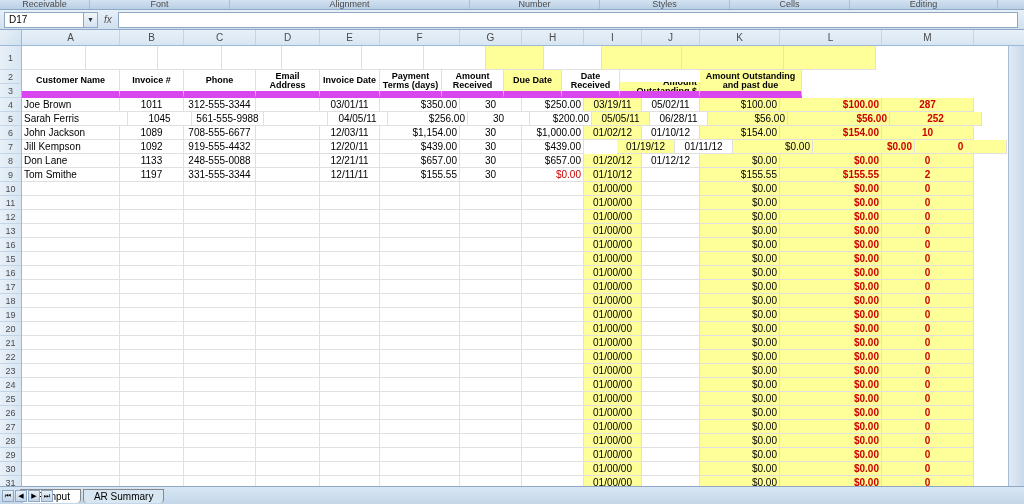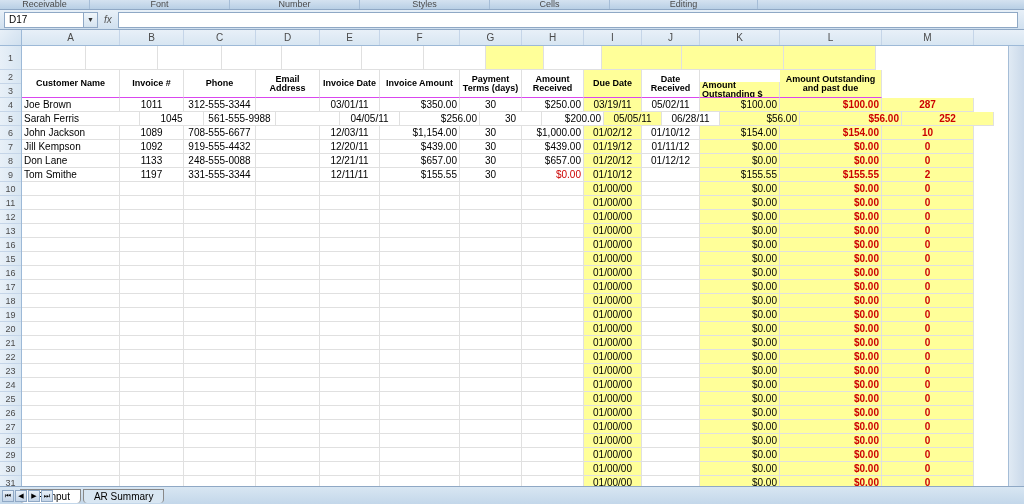--- a/index.html
+++ b/index.html
@@ -19,35 +19,36 @@
 .corner { width: 22px; height: 16px; background: linear-gradient(135deg,#e8f0f8,#d0e0ef); border-right: 1px solid #9db9d7; border-bottom: 1px solid #9db9d7; }
 .main-grid { flex: 1; display: flex; flex-direction: column; overflow: hidden; background: #fff; }
 .cells { flex: 1; overflow: hidden; }
 .data-row { height: 14px; display: flex; }
 .cell { border-right: 1px solid #e0e0e0; border-bottom: 1px solid #e0e0e0; padding: 0 2px; display: flex; align-items: center; font-size: 10px; white-space: nowrap; overflow: hidden; }
 .hl { background: #ffff99; }
 .red { color: #c00; }
 .bold { font-weight: bold; }
 .center { justify-content: center; }
 .right { justify-content: flex-end; }
-.bb { border-bottom: 1px solid #d946ef; }
+.bb { border-bottom: 7px solid #d946ef; }
 .tabs { height: 18px; background: linear-gradient(#d8e6f2,#c3d7ea); display: flex; align-items: center; padding-left: 20px; border-top: 1px solid #8fa8c5; }
 .tab { background: #fff; border: 1px solid #888; border-bottom: none; padding: 1px 10px; font-size: 10px; margin-right: 2px; border-radius: 0 0 4px 4px; }
 .tab.inactive { background: #d8e6f2; }
 .nav-arrows { position: absolute; bottom: 2px; left: 2px; display: flex; gap: 1px; }
 .nav-btn { width: 12px; height: 12px; background: linear-gradient(#e8f0f8,#c5d5e8); border: 1px solid #8fa8c5; font-size: 7px; display: flex; align-items: center; justify-content: center; }
 .scrollbar-v { width: 16px; background: linear-gradient(to right,#e0eaf4,#cad9ea); border-left: 1px solid #a5bdd7; }
 .top-section { display: flex; }
 </style>
 </head>
 <body>
 
 <div class="ribbon" id="ribbon">
     <div class="ribbon-group" style="width: 90px;">Receivable</div>
     <div class="ribbon-group" style="width: 140px;">Font</div>
+    <div class="ribbon-group" style="width: 240px;">Alignment</div>
     <div class="ribbon-group" style="width: 130px;">Number</div>
     <div class="ribbon-group" style="width: 130px;">Styles</div>
     <div class="ribbon-group" style="width: 120px;">Cells</div>
     <div class="ribbon-group" style="width: 148px;">Editing</div>
   </div>
 
 <div class="namebox-row">
   <div class="namebox">D17</div>
   <div class="namebox-arrow">▼</div>
   <span class="fx-label">fx</span>
@@ -122,45 +123,44 @@
           <div class="cell hl" style="width: 80px;"></div>
           <div class="cell hl" style="width: 102px;"></div>
           <div class="cell hl" style="width: 92px;"></div>
         </div>
         <div class="data-row" style="height: 28px;">
           <div class="cell bold center bb" style="width: 98px; white-space: normal; line-height: 9px; font-size: 9px; text-align: center;">Customer Name</div>
           <div class="cell bold center bb" style="width: 64px; white-space: normal; line-height: 9px; font-size: 9px; text-align: center;">Invoice #</div>
           <div class="cell bold center bb" style="width: 72px; white-space: normal; line-height: 9px; font-size: 9px; text-align: center;">Phone</div>
           <div class="cell bold center bb" style="width: 64px; white-space: normal; line-height: 9px; font-size: 9px; text-align: center;">Email Address</div>
           <div class="cell bold center bb" style="width: 60px; white-space: normal; line-height: 9px; font-size: 9px; text-align: center;">Invoice Date</div>
-          <div class="cell bold center bb" style="width: 80px; white-space: normal; line-height: 9px; font-size: 9px; text-align: center;">Invoice Amount</div>
           <div class="cell bold center bb" style="width: 62px; white-space: normal; line-height: 9px; font-size: 9px; text-align: center;">Payment Terms (days)</div>
           <div class="cell bold center bb" style="width: 62px; white-space: normal; line-height: 9px; font-size: 9px; text-align: center;">Amount Received</div>
           <div class="cell bold center bb hl" style="width: 58px; white-space: normal; line-height: 9px; font-size: 9px; text-align: center;">Due Date</div>
           <div class="cell bold center bb" style="width: 58px; white-space: normal; line-height: 9px; font-size: 9px; text-align: center;">Date Received</div>
-          <div class="cell bold center bb hl" style="width: 80px; white-space: normal; line-height: 9px; font-size: 9px; text-align: left; margin-top: 12px;">Amount Outstanding $</div>
+          <div class="cell bold center bb hl" style="width: 80px; white-space: normal; line-height: 9px; font-size: 9px; text-align: right; margin-top: 12px;">Amount Outstanding $</div>
           <div class="cell bold center bb hl" style="width: 102px; white-space: normal; line-height: 9px; font-size: 9px; text-align: center;">Amount Outstanding and past due</div>
         </div>
         <div class="data-row">
           <div class="cell" style="width: 98px;">Joe Brown</div>
           <div class="cell center" style="width: 64px;">1011</div>
           <div class="cell center" style="width: 72px;">312-555-3344</div>
           <div class="cell" style="width: 64px;"></div>
           <div class="cell center" style="width: 60px;">03/01/11</div>
           <div class="cell right" style="width: 80px;">$350.00</div>
           <div class="cell center" style="width: 62px;">30</div>
           <div class="cell right" style="width: 62px;">$250.00</div>
           <div class="cell center hl" style="width: 58px;">03/19/11</div>
           <div class="cell center" style="width: 58px;">05/02/11</div>
           <div class="cell right hl" style="width: 80px;">$100.00</div>
           <div class="cell right hl red bold" style="width: 102px;">$100.00</div>
           <div class="cell center hl red bold" style="width: 92px;">287</div>
         </div>
         <div class="data-row">
-          <div class="cell" style="width: 118px;">Sarah Ferris</div>
+          <div class="cell" style="width: 106px;">Sarah Ferris</div>
           <div class="cell center" style="width: 64px;">1045</div>
           <div class="cell center" style="width: 72px;">561-555-9988</div>
           <div class="cell" style="width: 64px;"></div>
           <div class="cell center" style="width: 60px;">04/05/11</div>
           <div class="cell right" style="width: 80px;">$256.00</div>
           <div class="cell center" style="width: 62px;">30</div>
           <div class="cell right" style="width: 62px;">$200.00</div>
           <div class="cell center hl" style="width: 58px;">05/05/11</div>
           <div class="cell center" style="width: 58px;">06/28/11</div>
           <div class="cell right hl" style="width: 80px;">$56.00</div>
@@ -184,21 +184,21 @@
         </div>
         <div class="data-row">
           <div class="cell" style="width: 98px;">Jill Kempson</div>
           <div class="cell center" style="width: 64px;">1092</div>
           <div class="cell center" style="width: 72px;">919-555-4432</div>
           <div class="cell" style="width: 64px;"></div>
           <div class="cell center" style="width: 60px;">12/20/11</div>
           <div class="cell right" style="width: 80px;">$439.00</div>
           <div class="cell center" style="width: 62px;">30</div>
           <div class="cell right" style="width: 62px;">$439.00</div>
-          <div class="cell center hl" style="width: 58px;">01/19/12</div>
+          <div class="cell center hl" style="width: 58px; margin-left: 33px;">01/19/12</div>
           <div class="cell center" style="width: 58px;">01/11/12</div>
           <div class="cell right hl" style="width: 80px;">$0.00</div>
           <div class="cell right hl red bold" style="width: 102px;">$0.00</div>
           <div class="cell center hl red bold" style="width: 92px;">0</div>
         </div>
         <div class="data-row">
           <div class="cell" style="width: 98px;">Don Lane</div>
           <div class="cell center" style="width: 64px;">1133</div>
           <div class="cell center" style="width: 72px;">248-555-0088</div>
           <div class="cell" style="width: 64px;"></div>

